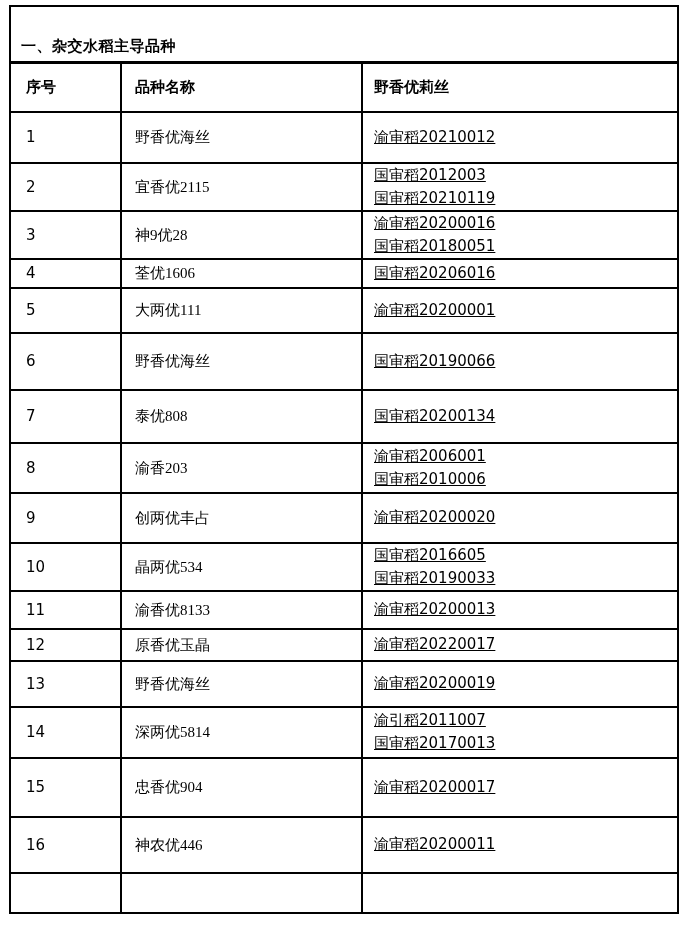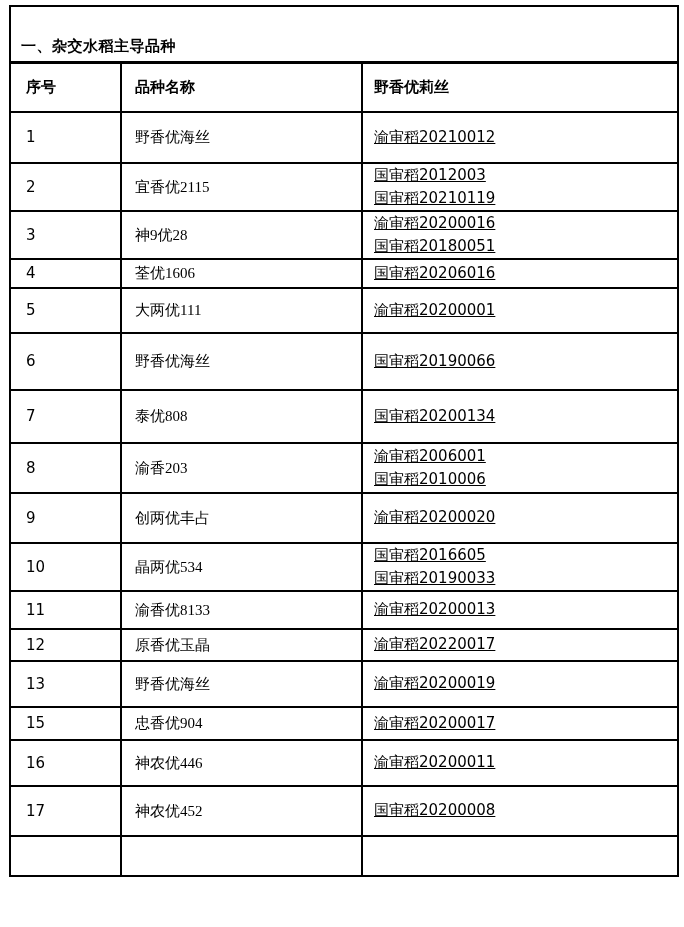--- a/index.html
+++ b/index.html
@@ -140,34 +140,35 @@
     <tr style="height:32px;">
       <td class="no-cell pad-no">12</td>
       <td class="name-cell pad-name">原香优玉晶</td>
       <td class="code-cell pad-code">渝审稻20220017</td>
     </tr>
     <tr style="height:46px;">
       <td class="no-cell pad-no">13</td>
       <td class="name-cell pad-name">野香优海丝</td>
       <td class="code-cell pad-code">渝审稻20200019</td>
     </tr>
-    <tr style="height:33px;margin-top:16px;">
+    <tr style="height:51px;">
+      <td class="no-cell pad-no">14</td>
+      <td class="name-cell pad-name">深两优5814</td>
+      <td class="code-cell pad-code">渝引稻2011007
+国审稻20170013</td>
+    </tr>
+    <tr style="height:59px;margin-top:16px;">
       <td class="no-cell pad-no">15</td>
       <td class="name-cell pad-name">忠香优904</td>
       <td class="code-cell pad-code">渝审稻20200017</td>
     </tr>
-    <tr style="height:46px;padding-left:20px;">
+    <tr style="height:56px;padding-left:20px;">
       <td class="no-cell pad-no">16</td>
       <td class="name-cell pad-name">神农优446</td>
       <td class="code-cell pad-code">渝审稻20200011</td>
-    </tr>
-    <tr style="height:50px;">
-      <td class="no-cell pad-no">17</td>
-      <td class="name-cell pad-name">神农优452</td>
-      <td class="code-cell pad-code">国审稻20200008</td>
     </tr>
     <tr style="height:40px;">
       <td></td>
       <td></td>
       <td></td>
     </tr>
   </tbody>
 </table>
 
 </body></html>

